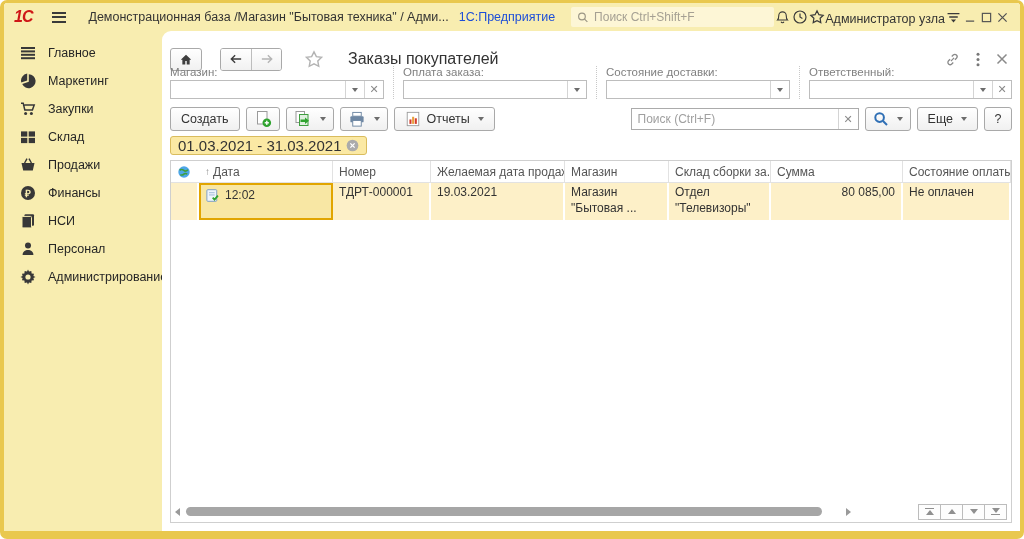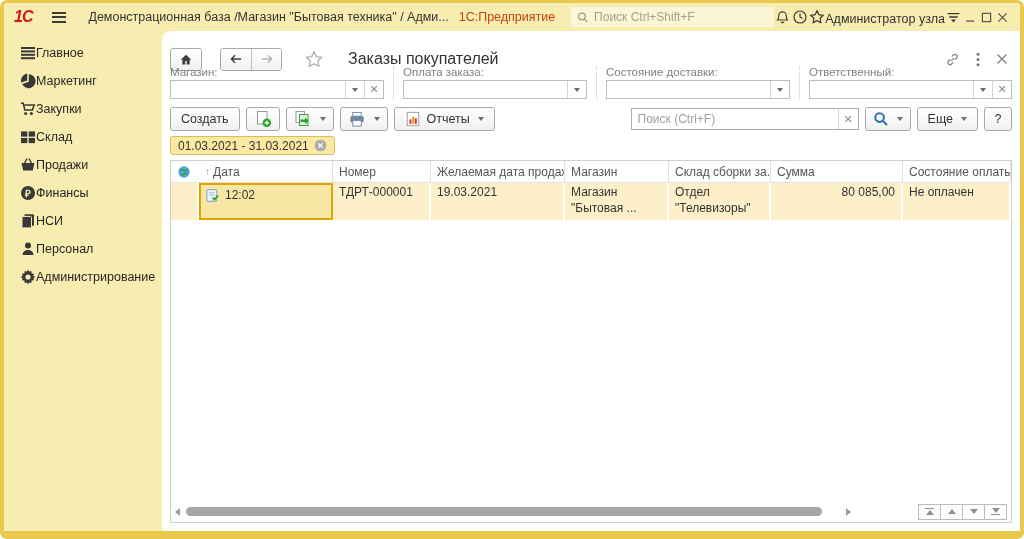--- a/index.html
+++ b/index.html
@@ -9,34 +9,34 @@
   .window{ width:1024px; height:539px; background:#fff; border:4px solid #e9c84e;
            border-top-width:3px; border-bottom-width:8px; border-radius:7px; overflow:hidden;
            display:flex; flex-direction:column; }
 
   
   .titlebar{ height:28px; flex:0 0 28px; background:#f8edb0; display:flex; align-items:center; padding:0 10px; }
   .logo{ font-weight:bold; font-style:italic; color:#cf1717; font-size:16px; letter-spacing:-1px; }
   .hamburger{ margin-left:20px; display:flex; flex-direction:column; gap:2.5px; cursor:pointer; }
   .hamburger i{ display:block; width:14px; height:2px; background:#3a3a3a; }
   .tb-title{ margin-left:22px; color:#333; white-space:nowrap; }
-  .tb-app{ margin-left:10px; color:#c2410c; white-space:nowrap; }
+  .tb-app{ margin-left:10px; color:#1d4ed8; white-space:nowrap; }
   .tb-search{ margin-left:16px; width:218px; height:20px; background:#fdf6d6; border-radius:2px;
               display:flex; align-items:center; padding:0 6px; gap:5px; }
   .tb-search input{ border:none; outline:none; background:transparent; width:100%; font-size:12px; color:#333; }
   .tb-search input::placeholder{ color:#a5a093; }
   .tb-right{ margin-left:auto; display:flex; align-items:flex-end; }
   .tb-ic{ width:17px; height:17px; display:flex; align-items:center; justify-content:center; cursor:pointer; }
   .tb-user{ color:#333; white-space:nowrap; }
   .winbtn{ width:16px; height:16px; display:flex; align-items:center; justify-content:center; cursor:pointer; }
 
   
   .app-body{ flex:1; display:flex; background:#f8edb0; min-height:0; }
   .sidebar{ width:158px; flex:0 0 158px; padding-top:8px; }
-  .side-item{ display:flex; align-items:center; padding:6px 4px 6px 16px; cursor:pointer; }
+  .side-item{ display:flex; align-items:center; gap:12px; padding:6px 4px 6px 16px; cursor:pointer; }
   .side-item span{ font-size:12.5px; color:#262626; }
   .side-item svg{ flex:0 0 16px; }
 
   .main{ flex:1; background:#fff; border-top-left-radius:9px; display:flex; flex-direction:column; min-width:0; padding:0 6px; }
 
   
   .page-header{ height:34px; display:flex; align-items:center; gap:18px; padding:24px 2px 2px 2px; }
   .sq-btn{ height:23px; background:linear-gradient(#fff,#f1f1f1); border:1px solid #a9a9a9; border-radius:3px;
            display:flex; align-items:center; justify-content:center; cursor:pointer; }
   .home-btn{ width:32px; }
@@ -70,21 +70,21 @@
   .tool-spacer{ flex:1; }
   .search-field{ width:228px; height:22px; border:1px solid #ababab; display:flex; align-items:stretch; background:#fff; }
   .search-field input{ flex:1; border:none; outline:none; padding:0 6px; font-size:12px; min-width:0; }
   .search-field input::placeholder{ color:#a0a0a0; }
   .search-field .seg{ width:20px; border-left:1px solid #d4d4d4; display:flex; align-items:center; justify-content:center; cursor:pointer; }
   .help-btn{ width:28px; justify-content:center; padding:0; }
 
   
   .chips{ padding:0 2px 5px 2px; display:flex; }
   .chip{ display:inline-flex; align-items:center; gap:5px; background:#fbe9a4; border:1px solid #d9bc5e;
-         border-radius:3px; height:19px; padding:0 7px; font-size:12px; color:#333; cursor:pointer; }
+         border-radius:3px; height:19px; padding:0 7px; font-size:15px; color:#333; cursor:pointer; }
 
   
   .grid{ flex:1; border:1px solid #cfcfcf; display:flex; flex-direction:column; min-height:0; margin:0 2px 8px 2px; }
   .thead{ display:flex; height:22px; border-bottom:1px solid #e2e2e2; align-items:stretch; font-size:12px; color:#555; }
   .th{ display:flex; align-items:center; padding:0 6px; border-right:1px solid #e2e2e2; white-space:nowrap; overflow:hidden; }
   .th.noline{ border-right:none; padding-right:0; }
   .c0{ width:28px; flex:0 0 28px; } .c1{ width:134px; flex:0 0 134px; } .c2{ width:98px; flex:0 0 98px; }
   .c3{ width:134px; flex:0 0 134px; } .c4{ width:104px; flex:0 0 104px; } .c5{ width:102px; flex:0 0 102px; }
   .c6{ width:132px; flex:0 0 132px; } .c7{ flex:1; }
   .sort-arrow{ color:#8a8a8a; font-size:10px; margin-right:3px; }

